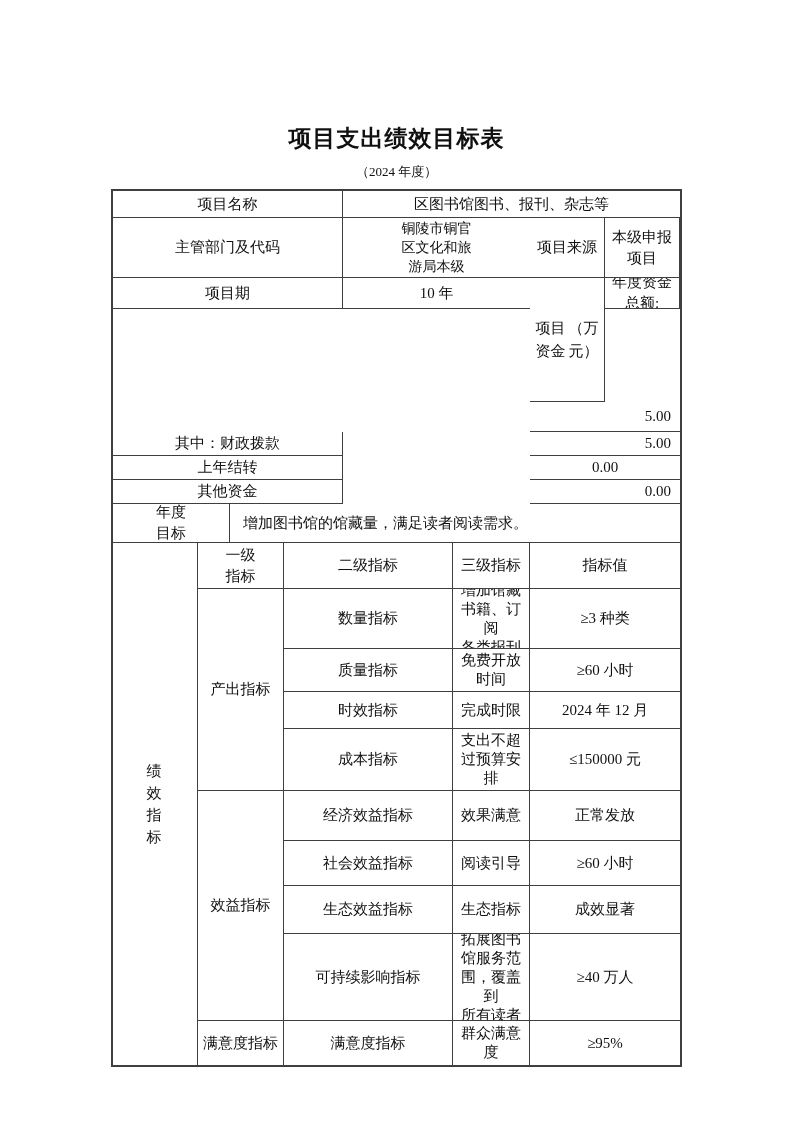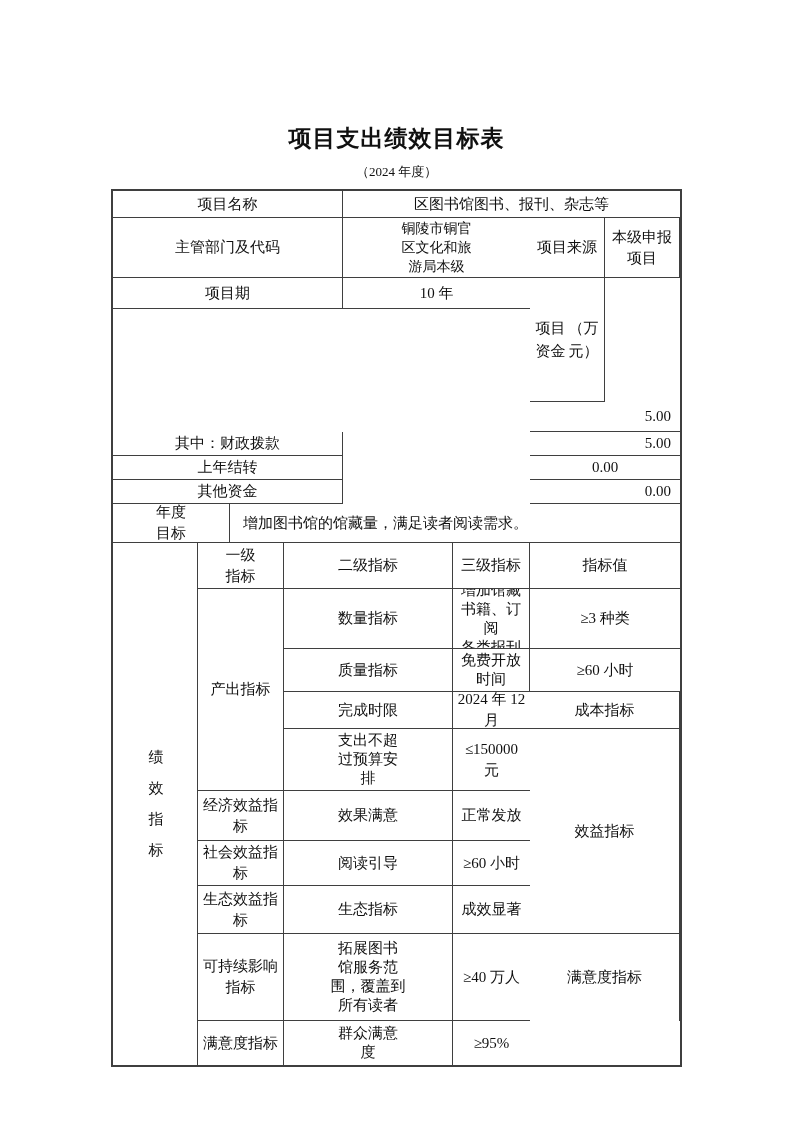--- a/index.html
+++ b/index.html
@@ -36,22 +36,22 @@
   }
   .lc{border-right:none;}
   .lr{border-bottom:none;}
   .left{justify-content:flex-start;text-align:left;padding-left:13px;}
   .cell[data-align="right"]{justify-content:flex-end;text-align:left;padding-right:9px;}
   .cell[data-align="center"]{justify-content:center;text-align:center;}
   .sm{font-size:14px;line-height:19px;}
   .lh19{line-height:19px;}
   .fund-label{flex-direction:row;line-height:23px;}
   .vtext{
-    width:17px;line-height:31px;font-size:15px;
-    word-break:break-all;white-space:normal;text-align:right;display:block;
+    width:17px;line-height:22px;font-size:15px;
+    word-break:break-all;white-space:normal;text-align:left;display:block;
   }
 </style>
 </head>
 <body>
 
 <div class="title">项目支出绩效目标表</div>
 <div class="subtitle">（2024 年度）</div>
 
 <div class="tbl">
 
@@ -67,20 +67,21 @@
     <div class="cell">项目来源</div>
     <div class="cell">本级申报项目</div>
     <div class="cell">项目期</div>
     <div class="cell lc">10 年</div>
 
     <div class="cell fund-label" style="grid-row:span 4;">
       <span>项目资金</span>
       <span>（万元）</span>
     </div>
 
+    <div class="cell">年度资金总额:</div>
     <div class="cell lc" style="grid-column:3 / 5;" data-align="right">5.00</div>
 
     <div class="cell">其中：财政拨款</div>
     <div class="cell lc" style="grid-column:3 / 5;" data-align="right">5.00</div>
 
     <div class="cell">上年结转</div>
     <div class="cell lc" style="grid-column:3 / 5;" data-align="center">0.00</div>
 
     <div class="cell">其他资金</div>
     <div class="cell lc" style="grid-column:3 / 5;" data-align="right">0.00</div>
@@ -109,20 +110,21 @@
     <div class="cell lh19">增加馆藏
 书籍、订阅
 各类报刊</div>
     <div class="cell lc">≥3 种类</div>
 
     <div class="cell">质量指标</div>
     <div class="cell lh19">免费开放
 时间</div>
     <div class="cell lc">≥60 小时</div>
 
+    <div class="cell">时效指标</div>
     <div class="cell lh19">完成时限</div>
     <div class="cell lc">2024 年 12 月</div>
 
     <div class="cell">成本指标</div>
     <div class="cell lh19">支出不超
 过预算安
 排</div>
     <div class="cell lc">≤150000 元</div>
 
     <div class="cell" style="grid-row:span 4;">效益指标</div>

